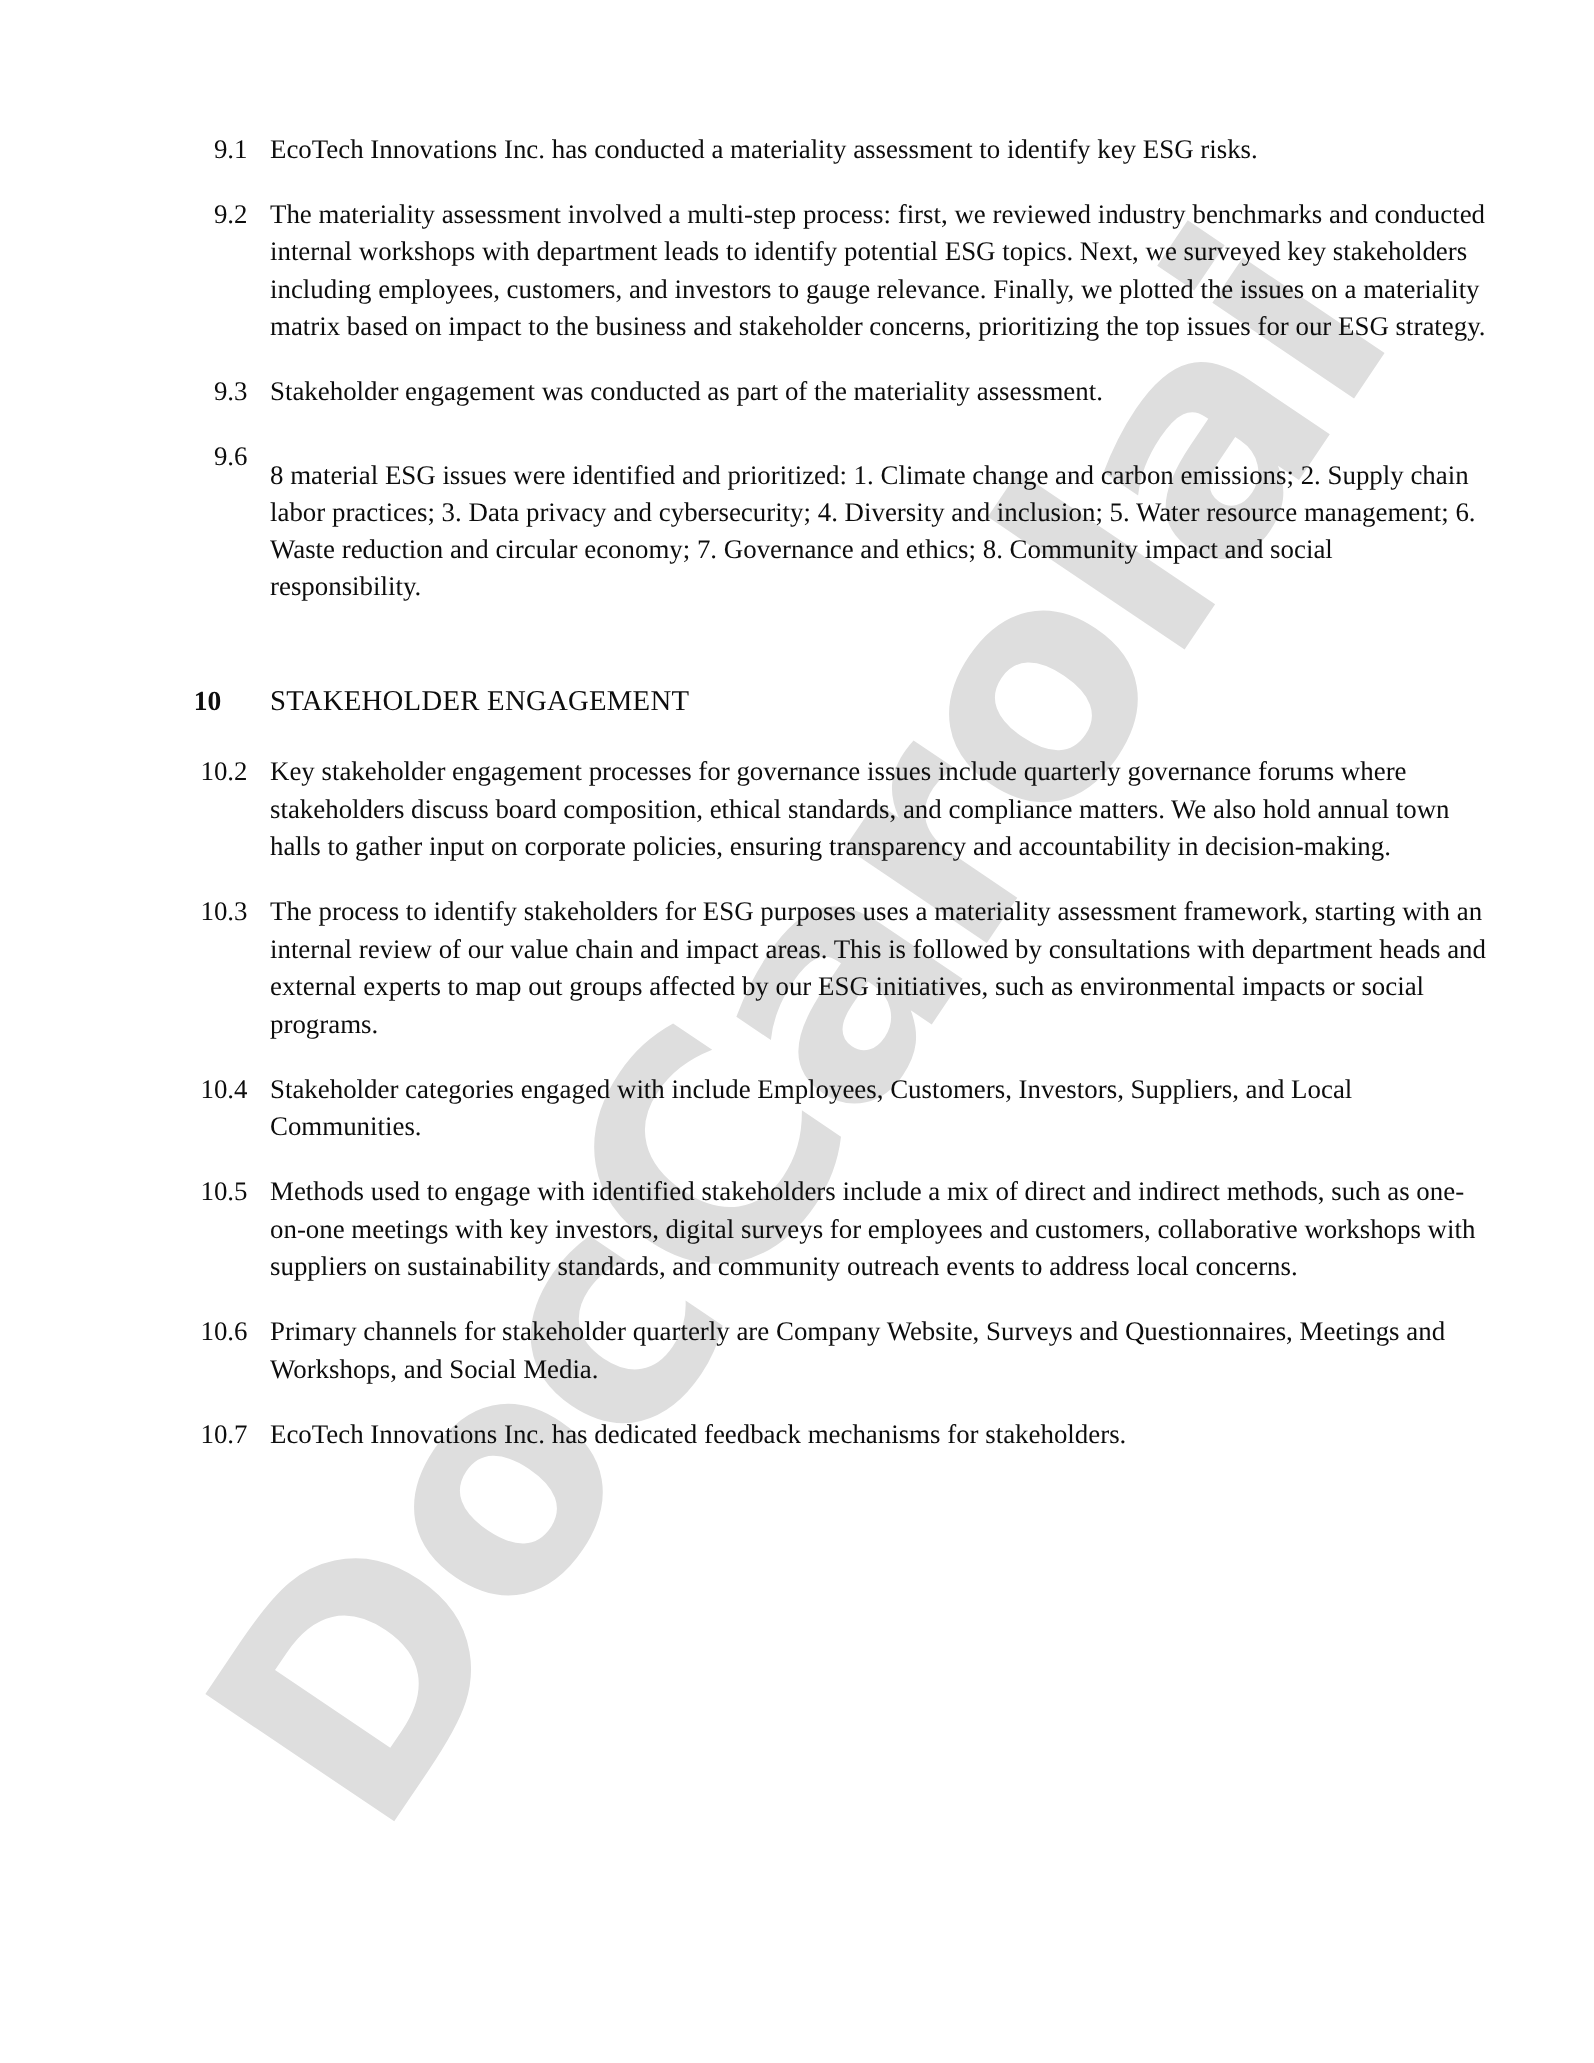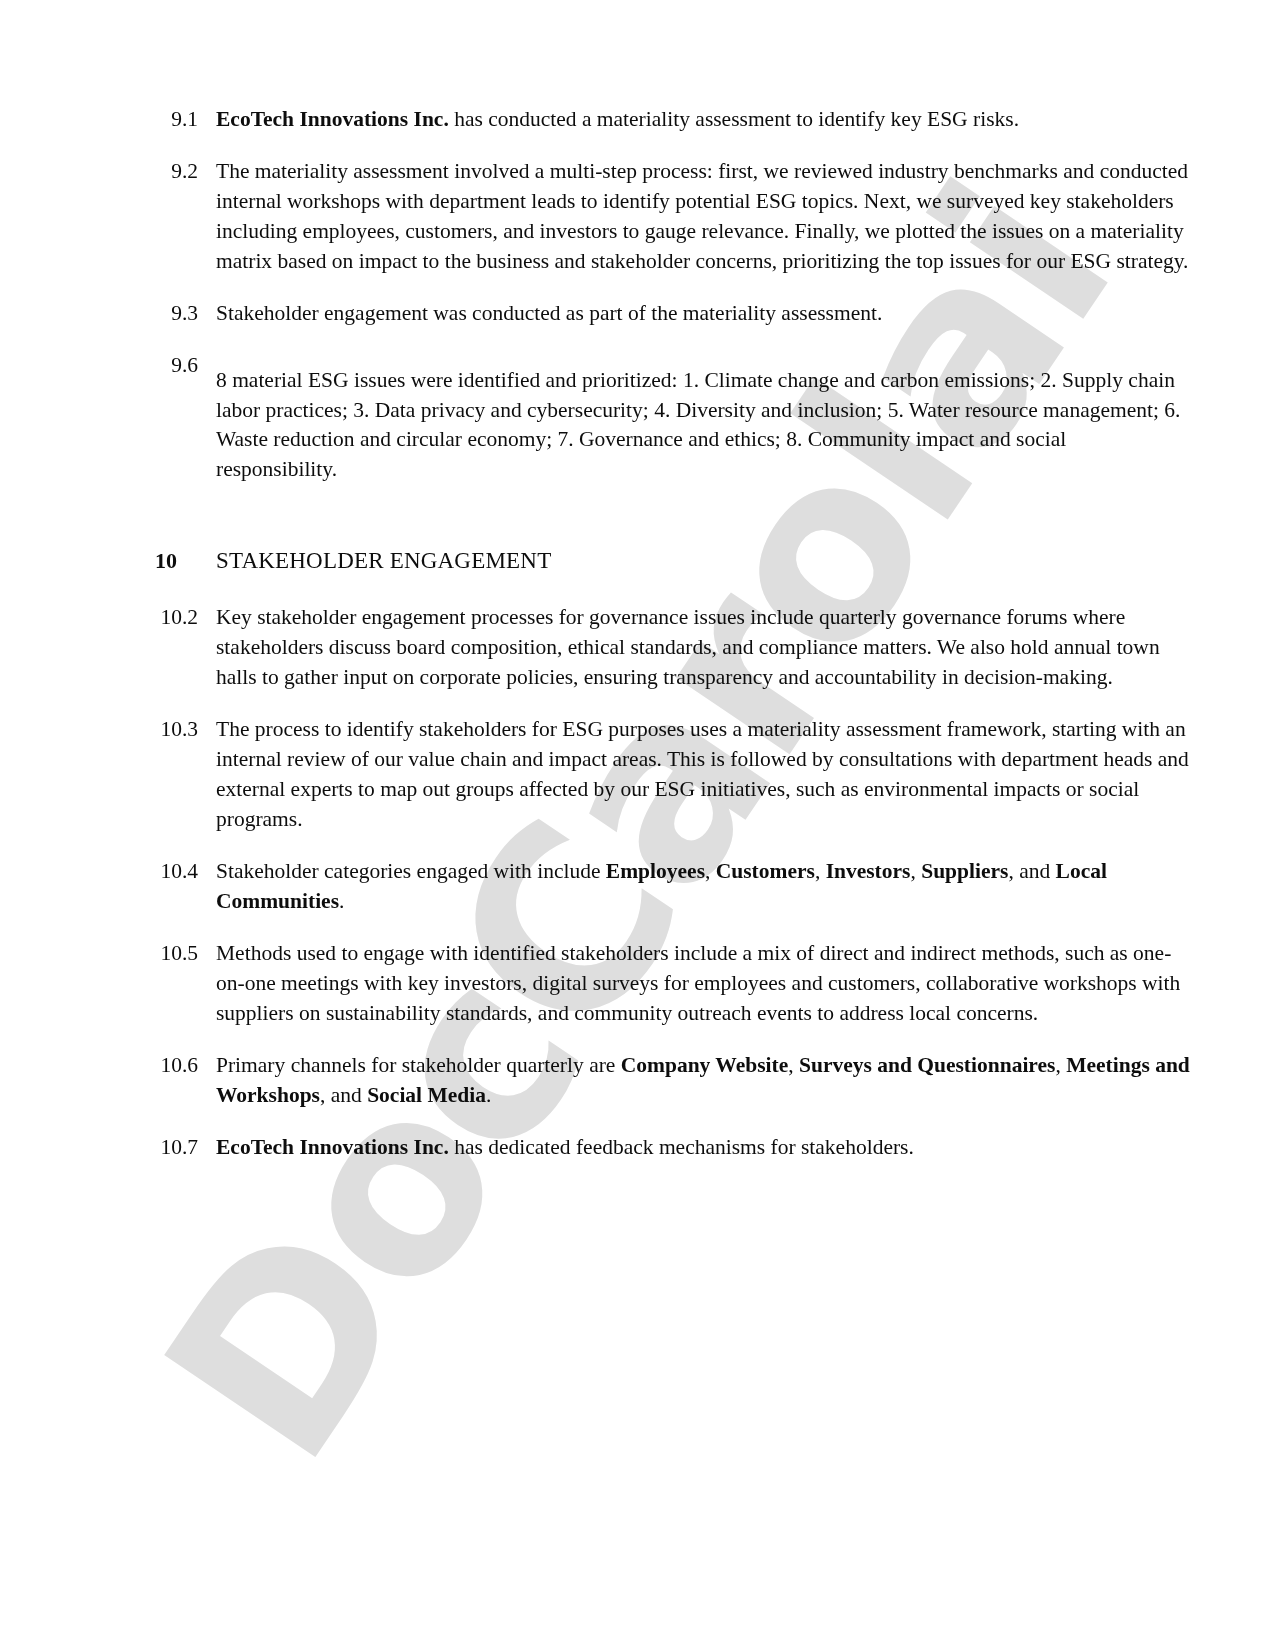--- a/index.html
+++ b/index.html
@@ -93,21 +93,21 @@
   }
   .section-heading .body {
     flex: 1 1 auto;
     margin-left: 18px;
     font-size: 23px;
     line-height: 30px;
     font-weight: 400;
     letter-spacing: 0.2px;
   }
 
-  b, .b { font-weight: 700; text-align: right; }
+  b, .b { font-weight: 400; text-align: right; }
 </style>
 </head>
 <body>
 
 <div id="watermark-layer">
   <div id="watermark-text">DocCarolai</div>
 </div>
 
 <div id="page">
 

